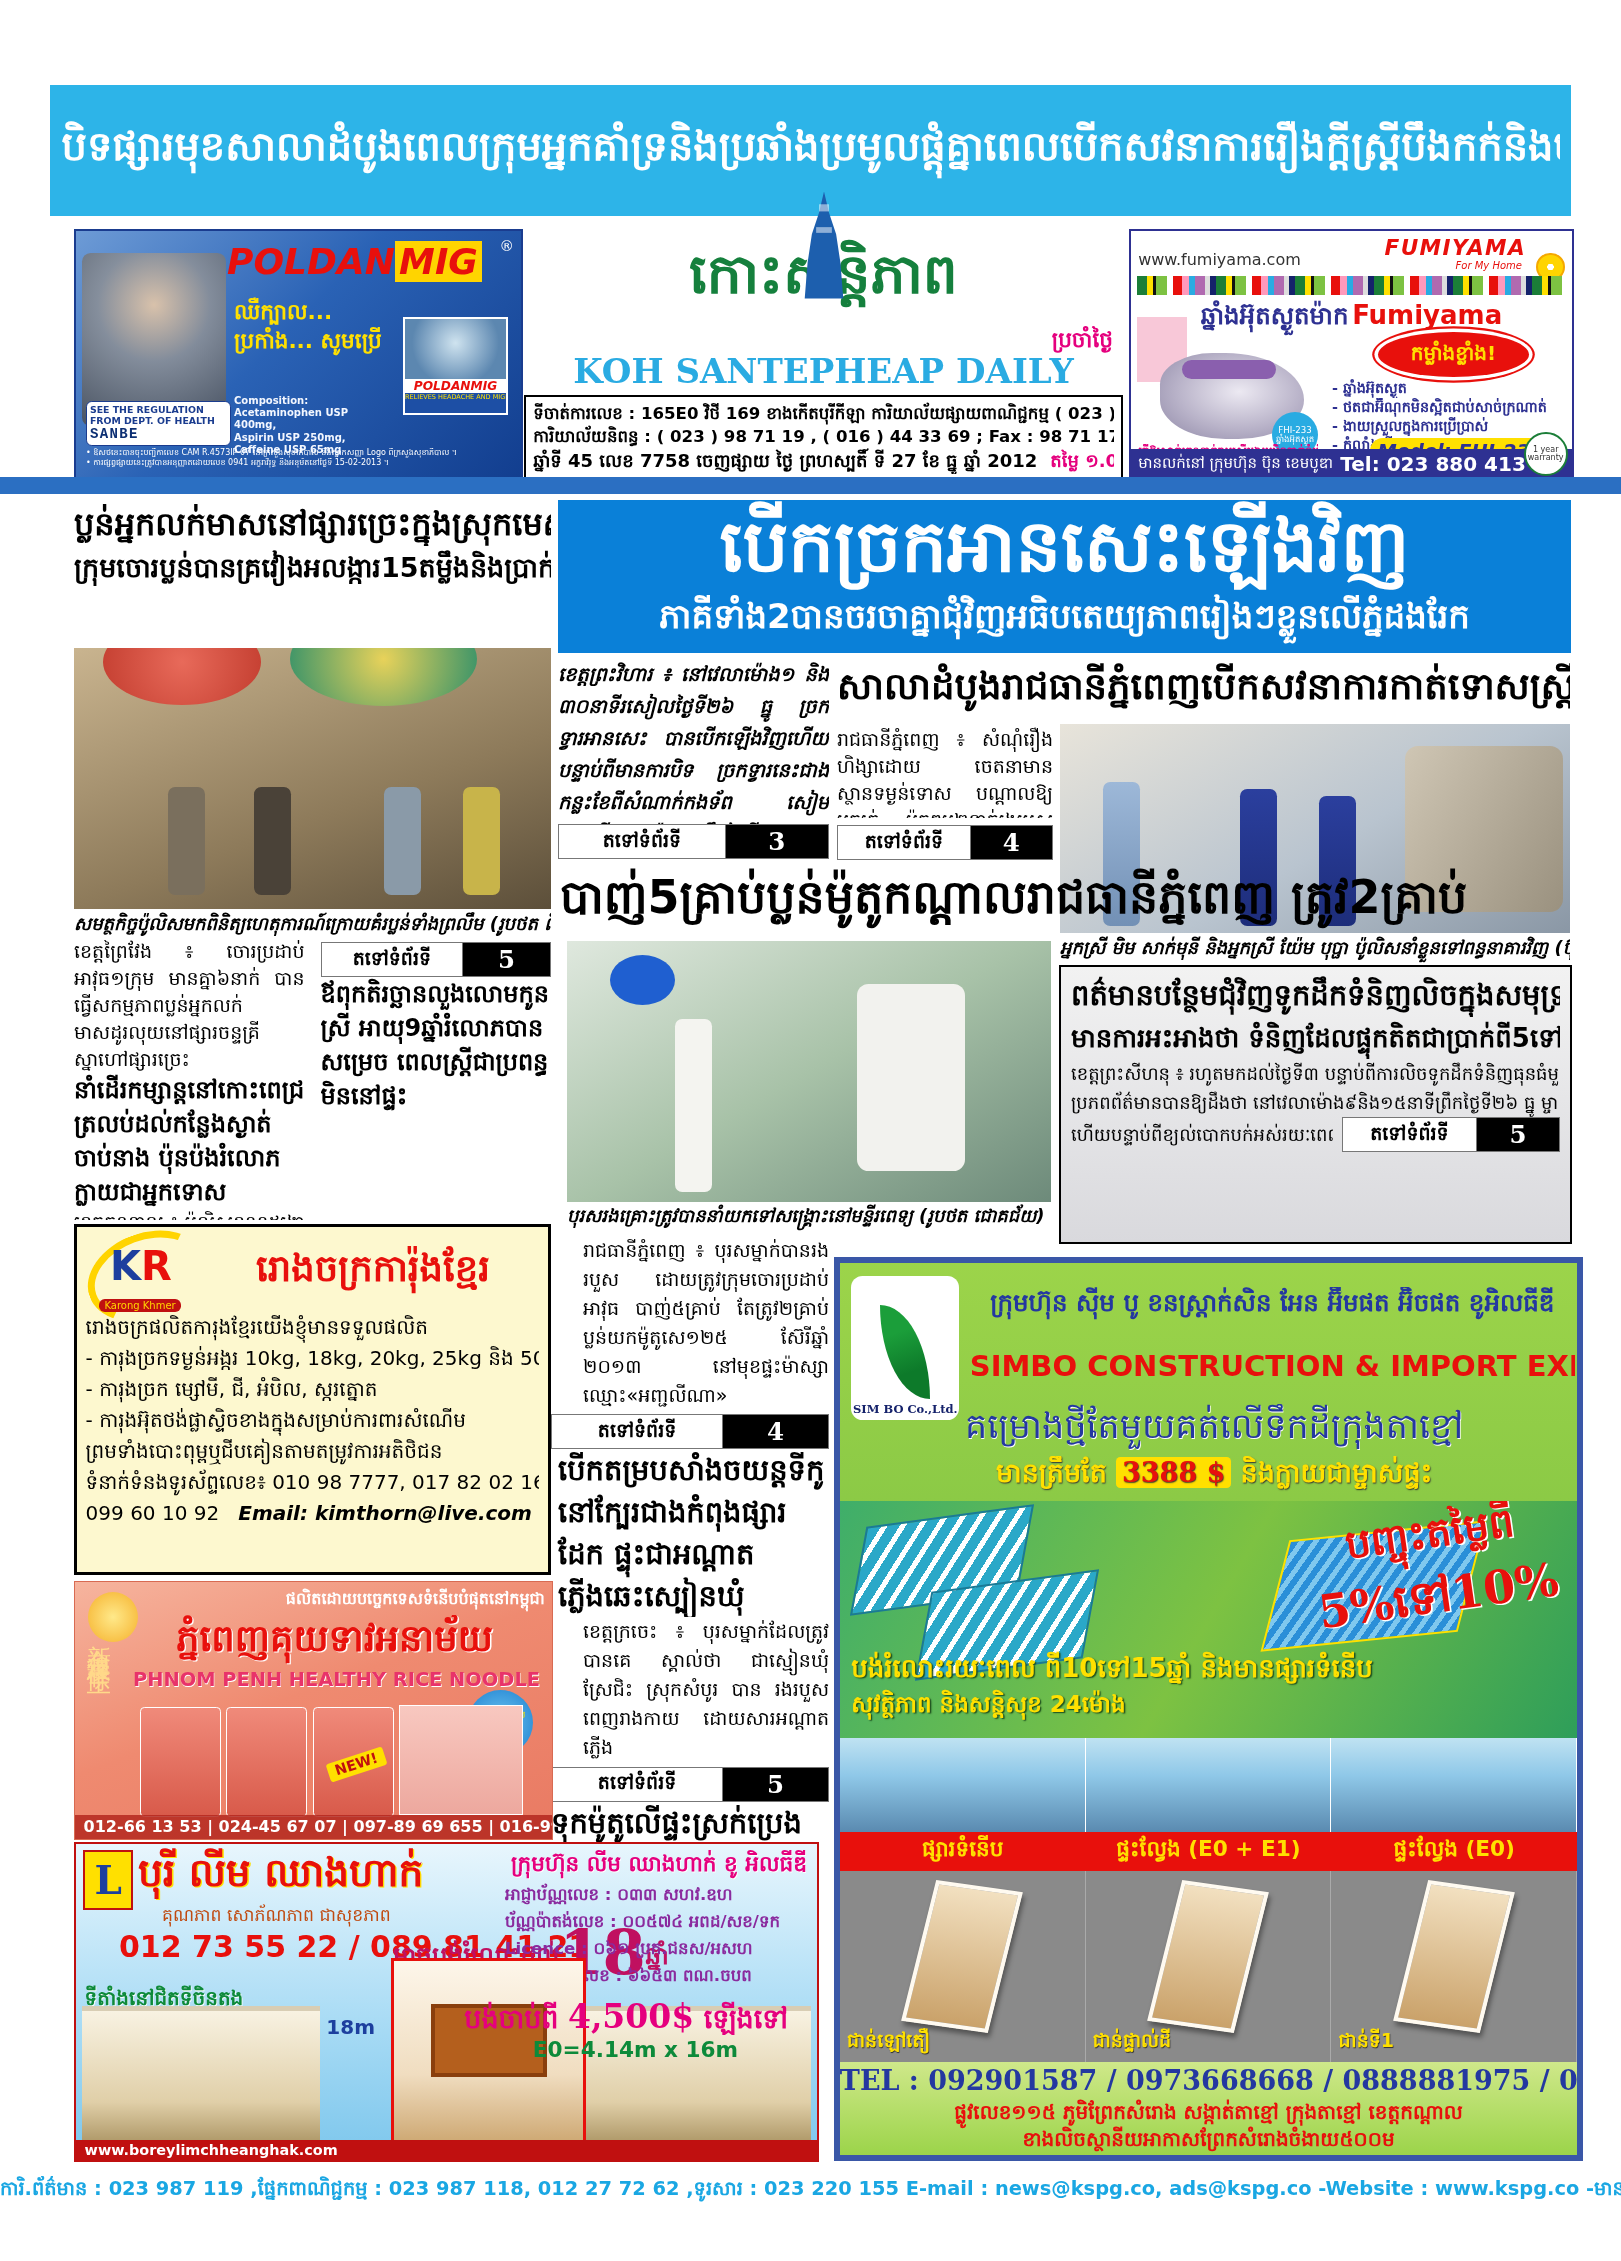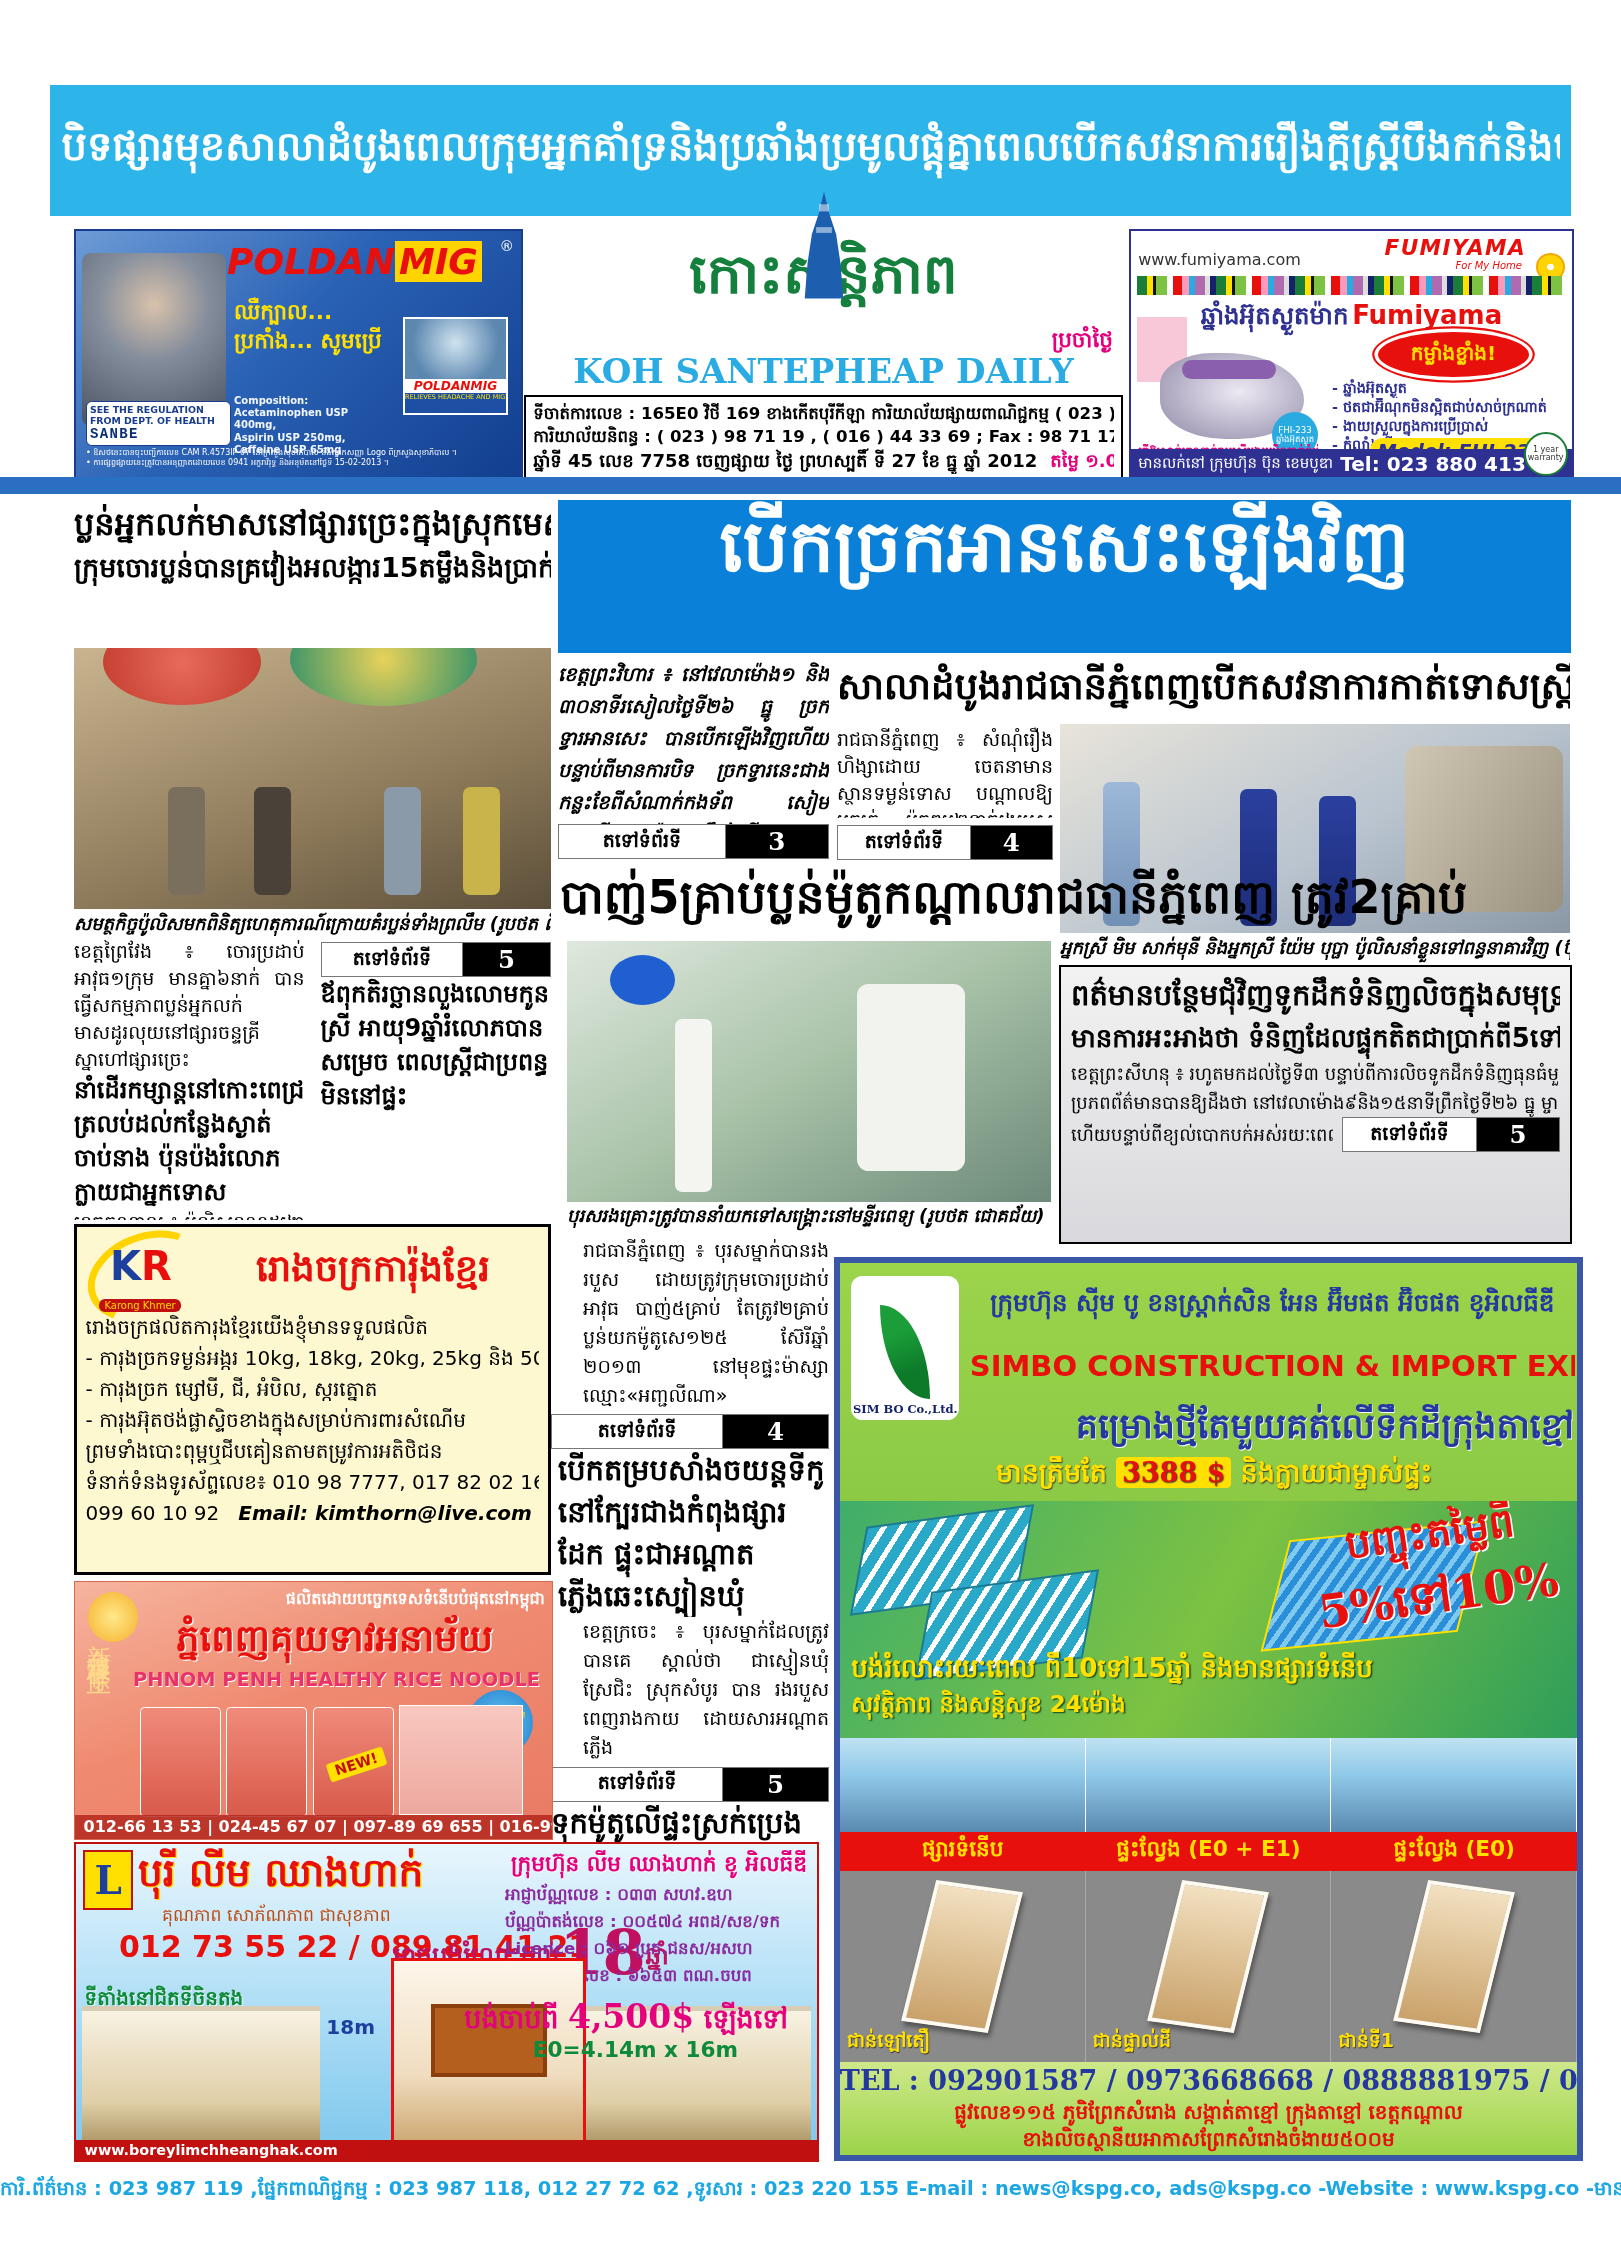--- a/index.html
+++ b/index.html
@@ -145,21 +145,21 @@
   .nd-new{position:absolute;right:166px;bottom:65px;background:#ffe000;color:#c01010;font-weight:bold;font-size:14.4px;padding:1.4px 7.2px;transform:rotate(-18deg);border-radius:2.9px;}
   .nd-phones{position:absolute;left:0;bottom:0;width:100%;height:24.5px;background:rgba(180,40,30,.85);color:#fff;font-weight:bold;font-size:16px;display:flex;align-items:center;padding-left:8.6px;white-space:nowrap;}
 
   .ad-simbo{left:834px;top:1257px;width:749px;height:904px;background:#3a57a7;padding:5.8px;box-sizing:border-box;}
   .simbo-in{width:100%;height:100%;background:linear-gradient(#9cd44a,#5fae3a);position:relative;overflow:hidden;}
   .simbo-logo{position:absolute;left:11.5px;top:13px;width:108px;height:144px;background:#fff;border-radius:11.5px;display:flex;flex-direction:column;align-items:center;justify-content:flex-end;padding-bottom:4.3px;box-sizing:border-box;}
   .simbo-leaf{width:50px;height:94px;background:linear-gradient(160deg,#1b9e3a 30%,#0d7a2a 70%);border-radius:0 100% 0 100%;margin-bottom:2.9px;}
   .simbo-logo span{font-size:11.5px;font-weight:bold;color:#15226b;font-family:"DejaVu Serif",serif;}
   .simbo-kh{position:absolute;left:130px;top:24.5px;width:605px;text-align:center;color:#2438a0;font-weight:bold;font-size:24.5px;white-space:nowrap;overflow:hidden;}
   .simbo-en{position:absolute;left:130px;top:86px;width:605px;text-align:center;color:#e8100c;font-weight:bold;font-size:29px;white-space:nowrap;overflow:hidden;}
-  .simbo-proj{position:absolute;left:14.4px;top:141px;width:720px;text-align:right;color:#2438a0;font-weight:bold;font-size:35px;text-shadow:0.7px 0.7px 0 #fff;white-space:nowrap;overflow:hidden;}
+  .simbo-proj{position:absolute;left:14.4px;top:141px;width:720px;text-align:center;color:#2438a0;font-weight:normal;font-size:35px;text-shadow:0.7px 0.7px 0 #fff;white-space:nowrap;overflow:hidden;}
   .simbo-price{position:absolute;left:14.4px;top:193px;width:720px;text-align:center;color:#ffe000;font-weight:bold;font-size:27px;text-shadow:0.7px 0.7px 1.4px #333;white-space:nowrap;overflow:hidden;}
   .simbo-price .amt{color:#e8100c;font-family:"DejaVu Serif",serif;background:#ffe000;padding:0 5.8px;border-radius:4.3px;}
   .simbo-render{position:absolute;left:0;top:238px;width:100%;height:238px;background:linear-gradient(120deg,#3fae6a 0%,#7dc242 50%,#2e9e5a 100%);overflow:hidden;}
   .warehouse{position:absolute;width:158px;height:86px;background:repeating-linear-gradient(115deg,#2aa8c8 0 11.5px,#ffffff 11.5px 17.3px);transform:skewX(-18deg) rotate(-8deg);border:2.2px solid #1a7a96;}
   .pool{position:absolute;right:108px;top:29px;width:187px;height:108px;background:repeating-linear-gradient(115deg,#2a8fd8 0 7.2px,#7fc8ee 7.2px 13px);transform:skewX(-20deg) rotate(-6deg);border:2.2px solid #ffe000;}
   .simbo-disc{position:absolute;right:21.6px;top:7.2px;text-align:center;transform:rotate(-8deg);}
   .simbo-disc .d1{color:#e8100c;font-weight:bold;font-size:40px;text-shadow:1.4px 1.4px 0 #fff;white-space:nowrap;}
   .simbo-disc .d2{color:#e8100c;font-weight:bold;font-size:46px;font-family:"DejaVu Serif",serif;text-shadow:1.4px 1.4px 0 #fff;white-space:nowrap;}
   .simbo-terms{position:absolute;left:11.5px;top:151px;color:#ffe000;font-weight:bold;font-size:26px;text-shadow:1.4px 1.4px 1.4px #1a4a1a;white-space:nowrap;}
   .simbo-terms .t2{font-size:23px;}
@@ -282,20 +282,21 @@
       <span class="dealer">មានលក់នៅ ក្រុមហ៊ុន ប៊ុន ខេមបូឌា</span>
       <span class="tel">Tel: 023 880 413</span>
     </div>
     <div class="fum-warranty">1 year warranty</div>
   </div>
 
   <div class="abs blue-band"></div>
 
   <div class="abs main-box">
     <div class="l1">បើកច្រកអានសេះឡើងវិញ</div>
+    <div class="l2">ភាគីទាំង2បានចរចាគ្នាជុំវិញអធិបតេយ្យភាពរៀងៗខ្លួនលើភ្នំដងរែក</div>
   </div>
 
   <div class="abs left-headline">
     <div>ប្លន់អ្នកលក់មាសនៅផ្សារច្រេះក្នុងស្រុកមេសាង</div>
     <div class="s2">ក្រុមចោរប្លន់បានគ្រវៀងអលង្ការ15តម្លឹងនិងប្រាក់ជាង1ម៉ឺន$</div>
   </div>
 
   <div class="photo" style="left:74px;top:648px;width:477px;height:261px;">
     <div class="umb1"></div>
     <div class="umb2"></div>

